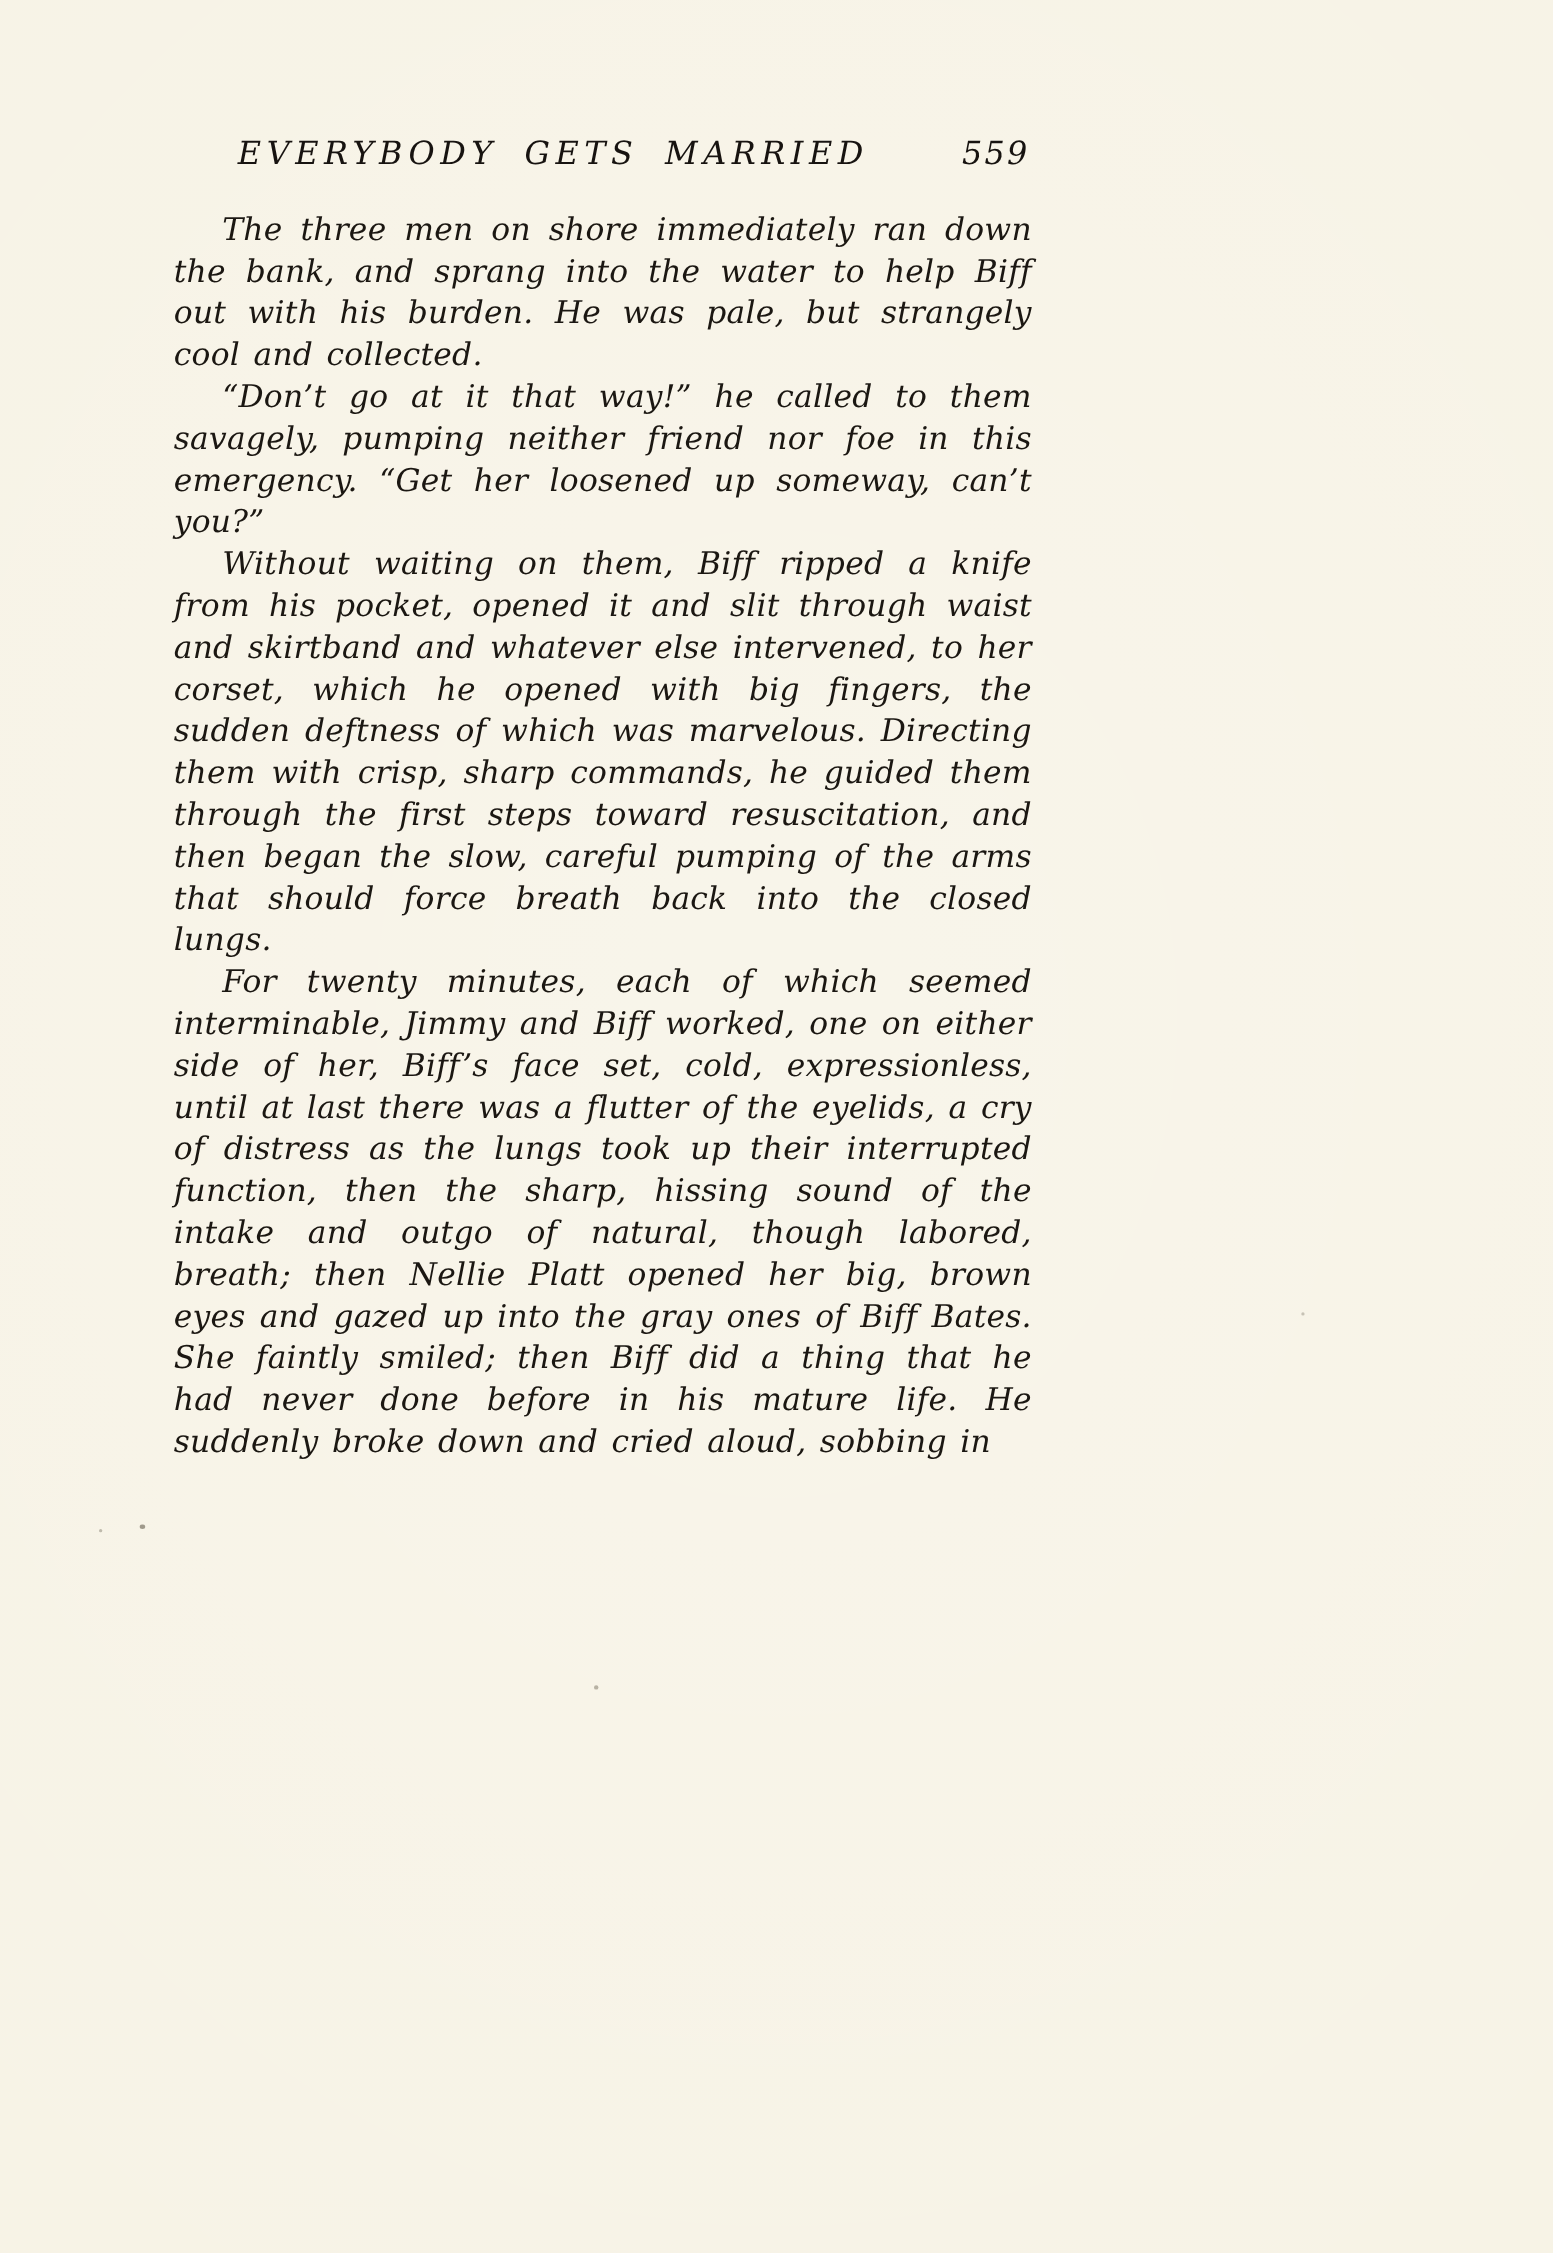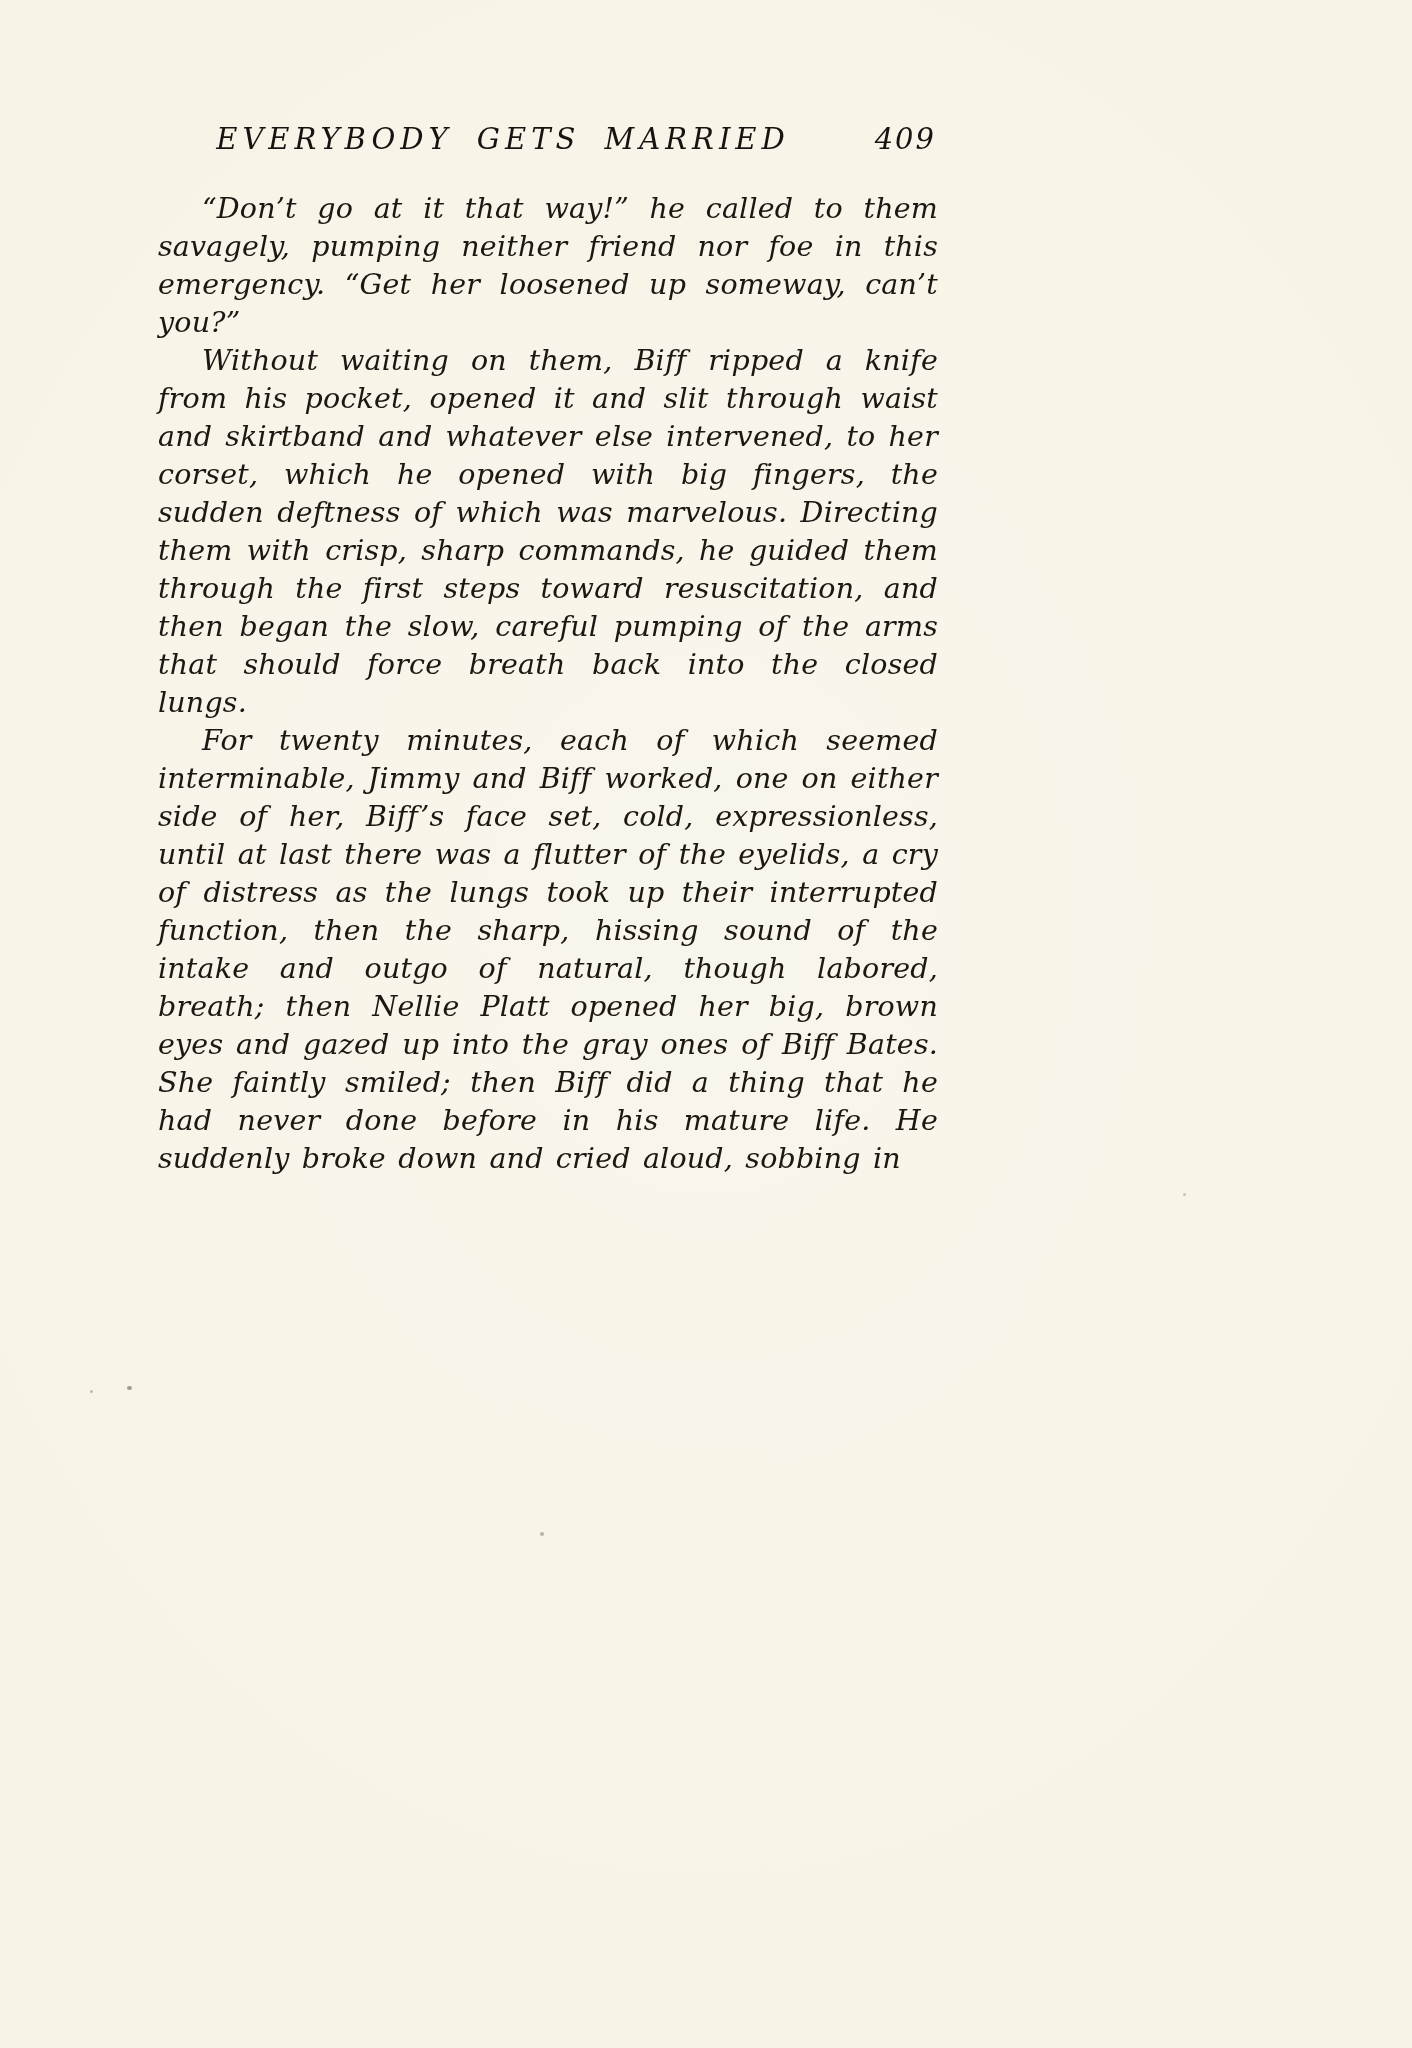--- a/index.html
+++ b/index.html
@@ -65,24 +65,25 @@
 </style>
 </head>
 <body>
 
 <div class="page">
 
   <div class="text-block">
 
     <div class="running-head">
       <span>EVERYBODY GETS MARRIED</span>
-      <span class="page-number">409</span>
+      <span class="page-number">559</span>
     </div>
 
     <div class="body-text">
+      <p>The three men on shore immediately ran down the bank, and sprang into the water to help Biff out with his burden. He was pale, but strangely cool and collected.</p>
       <p>“Don’t go at it that way!” he called to them savagely, pumping neither friend nor foe in this emergency. “Get her loosened up someway, can’t you?”</p>
       <p>Without waiting on them, Biff ripped a knife from his pocket, opened it and slit through waist and skirtband and whatever else intervened, to her corset, which he opened with big fingers, the sudden deftness of which was marvelous. Directing them with crisp, sharp commands, he guided them through the first steps toward resuscitation, and then began the slow, careful pumping of the arms that should force breath back into the closed lungs.</p>
       <p>For twenty minutes, each of which seemed interminable, Jimmy and Biff worked, one on either side of her, Biff’s face set, cold, expressionless, until at last there was a flutter of the eyelids, a cry of distress as the lungs took up their interrupted function, then the sharp, hissing sound of the intake and outgo of natural, though labored, breath; then Nellie Platt opened her big, brown eyes and gazed up into the gray ones of Biff Bates. She faintly smiled; then Biff did a thing that he had never done before in his mature life. He suddenly broke down and cried aloud, sobbing in</p>
     </div>
 
   </div>
 
   <div class="speck" style="left:127px; top:1386px; width:5px; height:4px;"></div>
   <div class="speck" style="left:540px; top:1532px; width:4px; height:4px; opacity:0.4;"></div>
   <div class="speck" style="left:90px; top:1390px; width:3px; height:3px; opacity:0.35;"></div>

